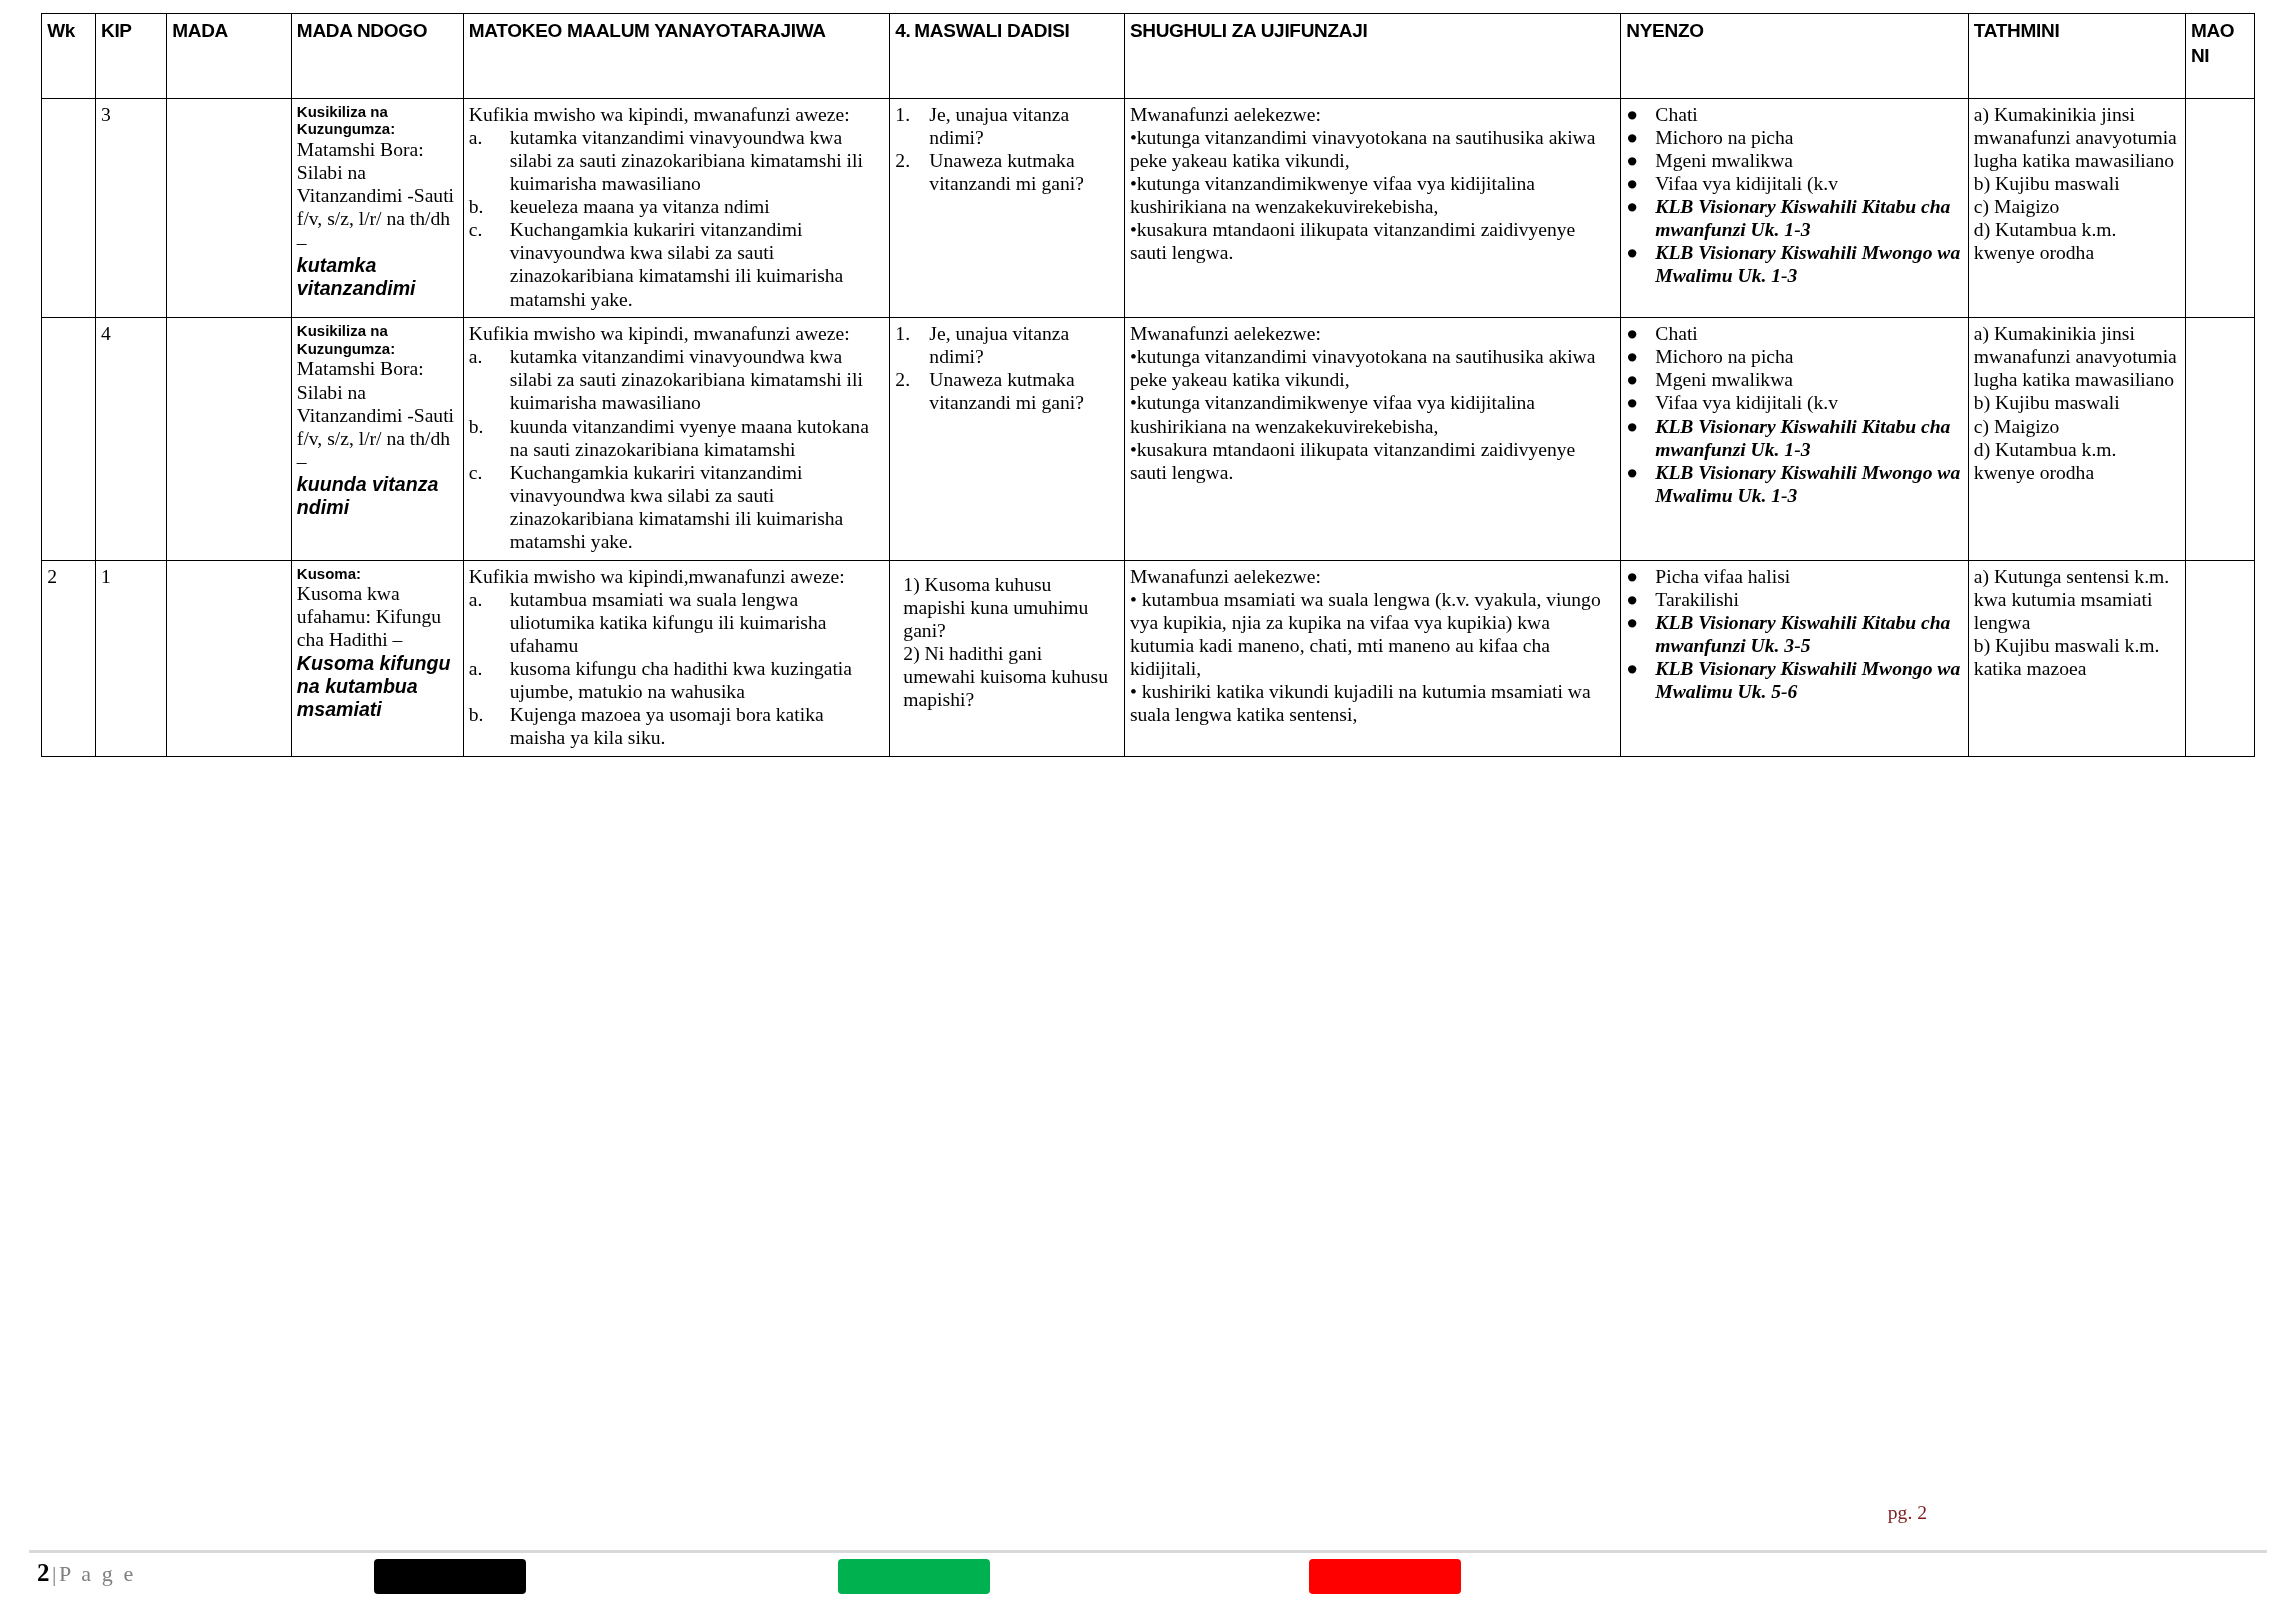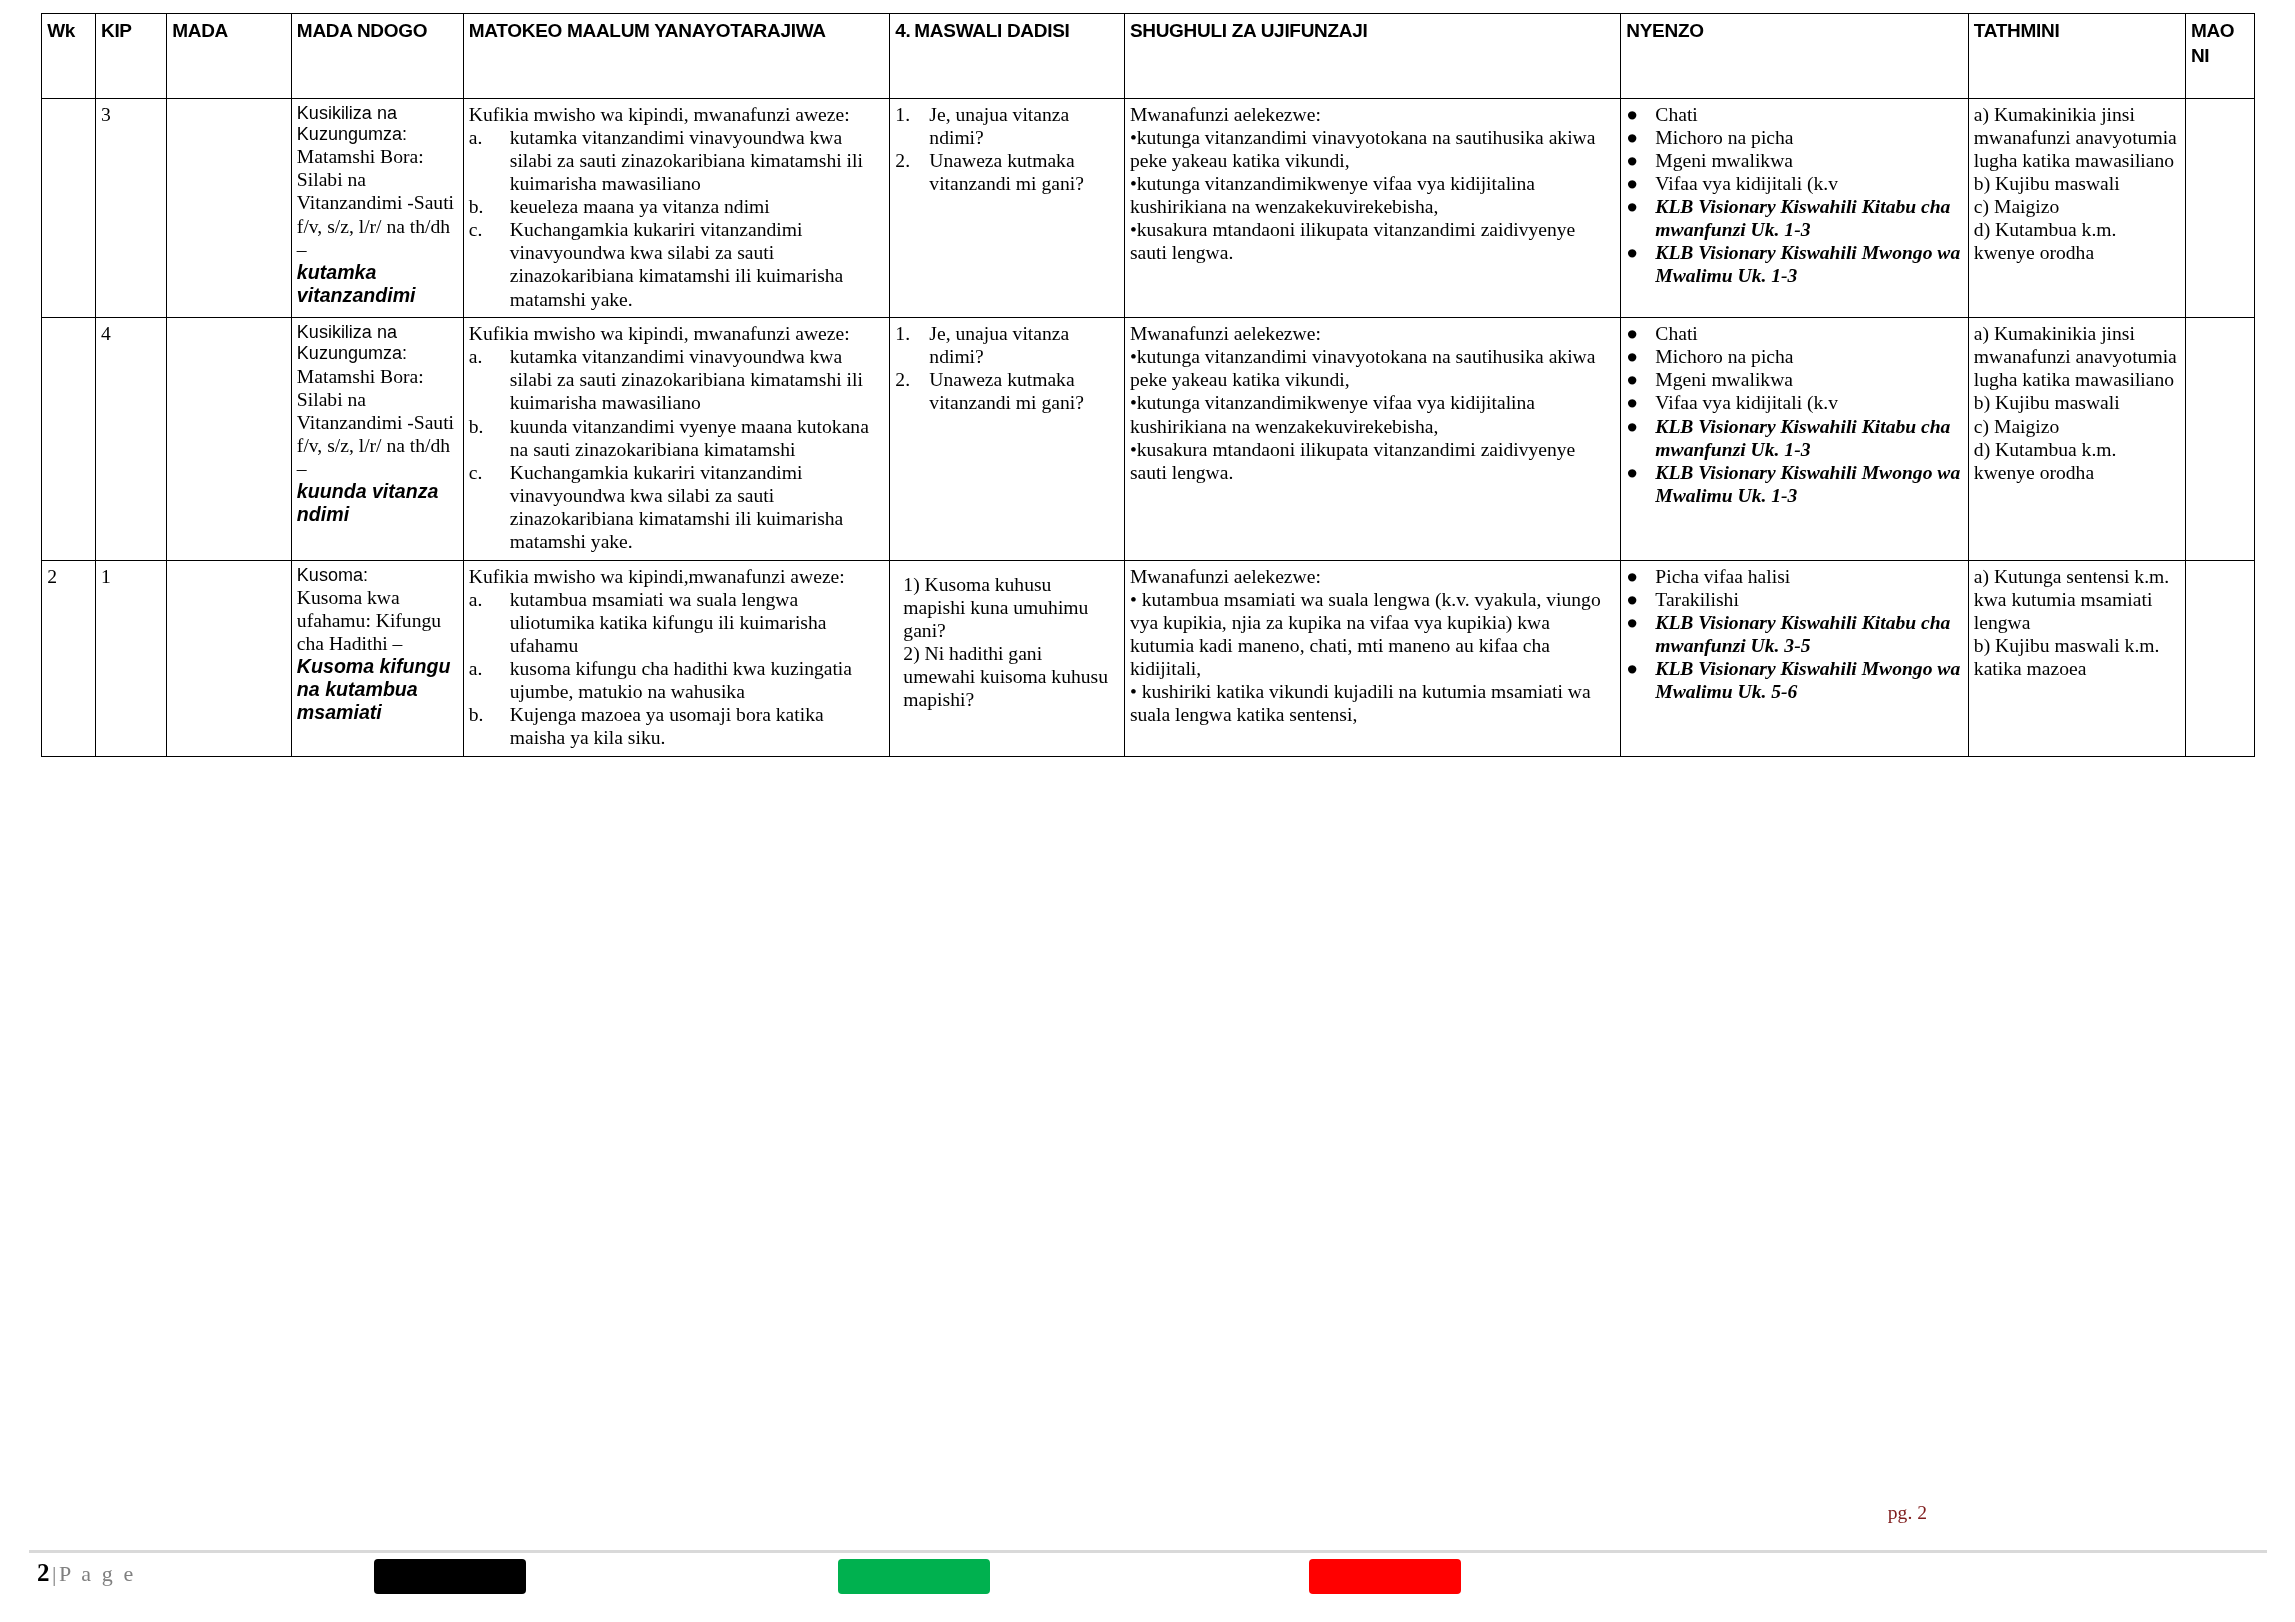--- a/index.html
+++ b/index.html
@@ -71,22 +71,22 @@
   td.c-wk, td.c-kip { text-align: center; font-weight: bold; font-size: 21px; font-family:"Liberation Sans", sans-serif; padding-top: 5.2px;}
   td.c-mada { }
   td.c-ndogo {
     text-align: center;
     font-size: 19.6px;
     line-height: 1.20;
     padding-left: 2.6px; padding-right: 2.6px;
   }
   td.c-ndogo .hdr {
     font-family: "Liberation Sans", sans-serif;
-    font-weight: normal;
-    font-size: 18px;
+    font-weight: bold;
+    font-size: 15px;
     display: block;
   }
   td.c-ndogo .body { display: block; }
   td.c-ndogo .em {
     font-family: "Liberation Sans", sans-serif;
     font-weight: bold;
     font-style: italic;
     display: block;
   }
 

